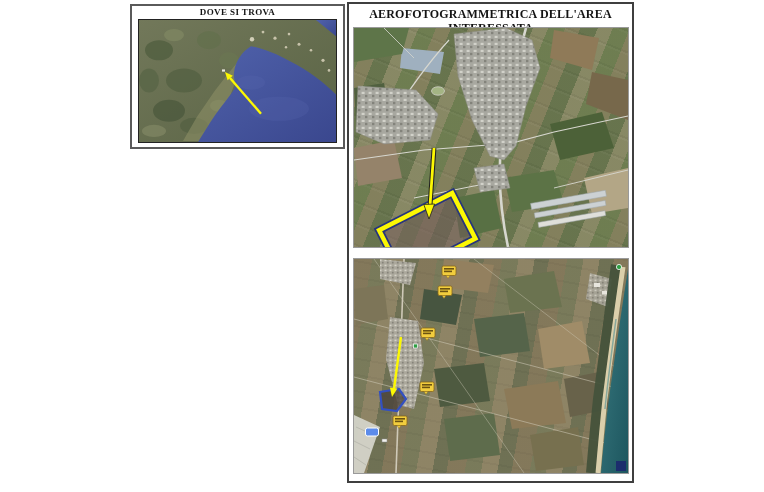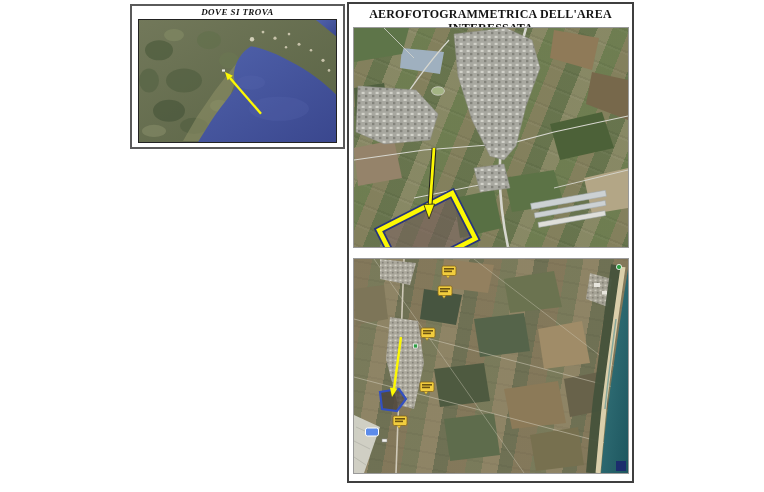--- a/index.html
+++ b/index.html
@@ -1,19 +1,19 @@
 <!DOCTYPE html>
 <html style="--accent_yellow: #fcf803; --arrow_outline: #1f1f1f; --highlight_edge_blue: #27357c; --gulf_sea_blue: #46549d; --coastal_sea_teal: #2c6b72; --label_yellow: #f2cd3e; --site_outline_blue: #3350c0; --road_badge_blue: #5c8bea; --marker_green: #2f9e44; --panel_border_gray: #4c4c4c;"><head>
 <meta charset="utf-8">
 <style>
   html,body{margin:0;padding:0;background:#fff;}
   .page{position:relative;width:764px;height:492px;background:#ffffff;overflow:hidden;
         font-family:"Liberation Serif", serif;}
   .panel{position:absolute;box-sizing:border-box;background:#fff;}
-  .panel.locator{left:130px;top:4px;width:215px;height:145px;border:2px solid #5a5a5a;font-style:italic;}
+  .panel.locator{left:130px;top:4px;width:215px;height:145px;border:2px solid #5a5a5a;}
   .panel.aero{left:347px;top:2px;width:287px;height:481px;border:2px solid #3f3f3f;}
   .panel-title{font-weight:bold;text-align:center;color:#141414;}
   .locator .panel-title{font-size:9px;line-height:11px;margin-top:1px;letter-spacing:.4px;}
   .aero .panel-title{font-size:12px;line-height:14px;margin-top:3px;letter-spacing:.2px;}
   .map{position:absolute;box-sizing:border-box;overflow:hidden;}
   .map svg{display:block;width:100%;height:100%;}
   .locator-map{left:6px;top:13px;width:199px;height:124px;border:1px solid #222;}
   .aero-map-1{left:4px;top:23px;width:276px;height:221px;border:1px solid #9a9a9a;
     background:
       repeating-linear-gradient(112deg, rgba(96,122,66,.45) 0 16px, rgba(146,128,92,.38) 16px 30px, rgba(78,100,56,.42) 30px 46px, rgba(168,156,118,.30) 46px 60px),

